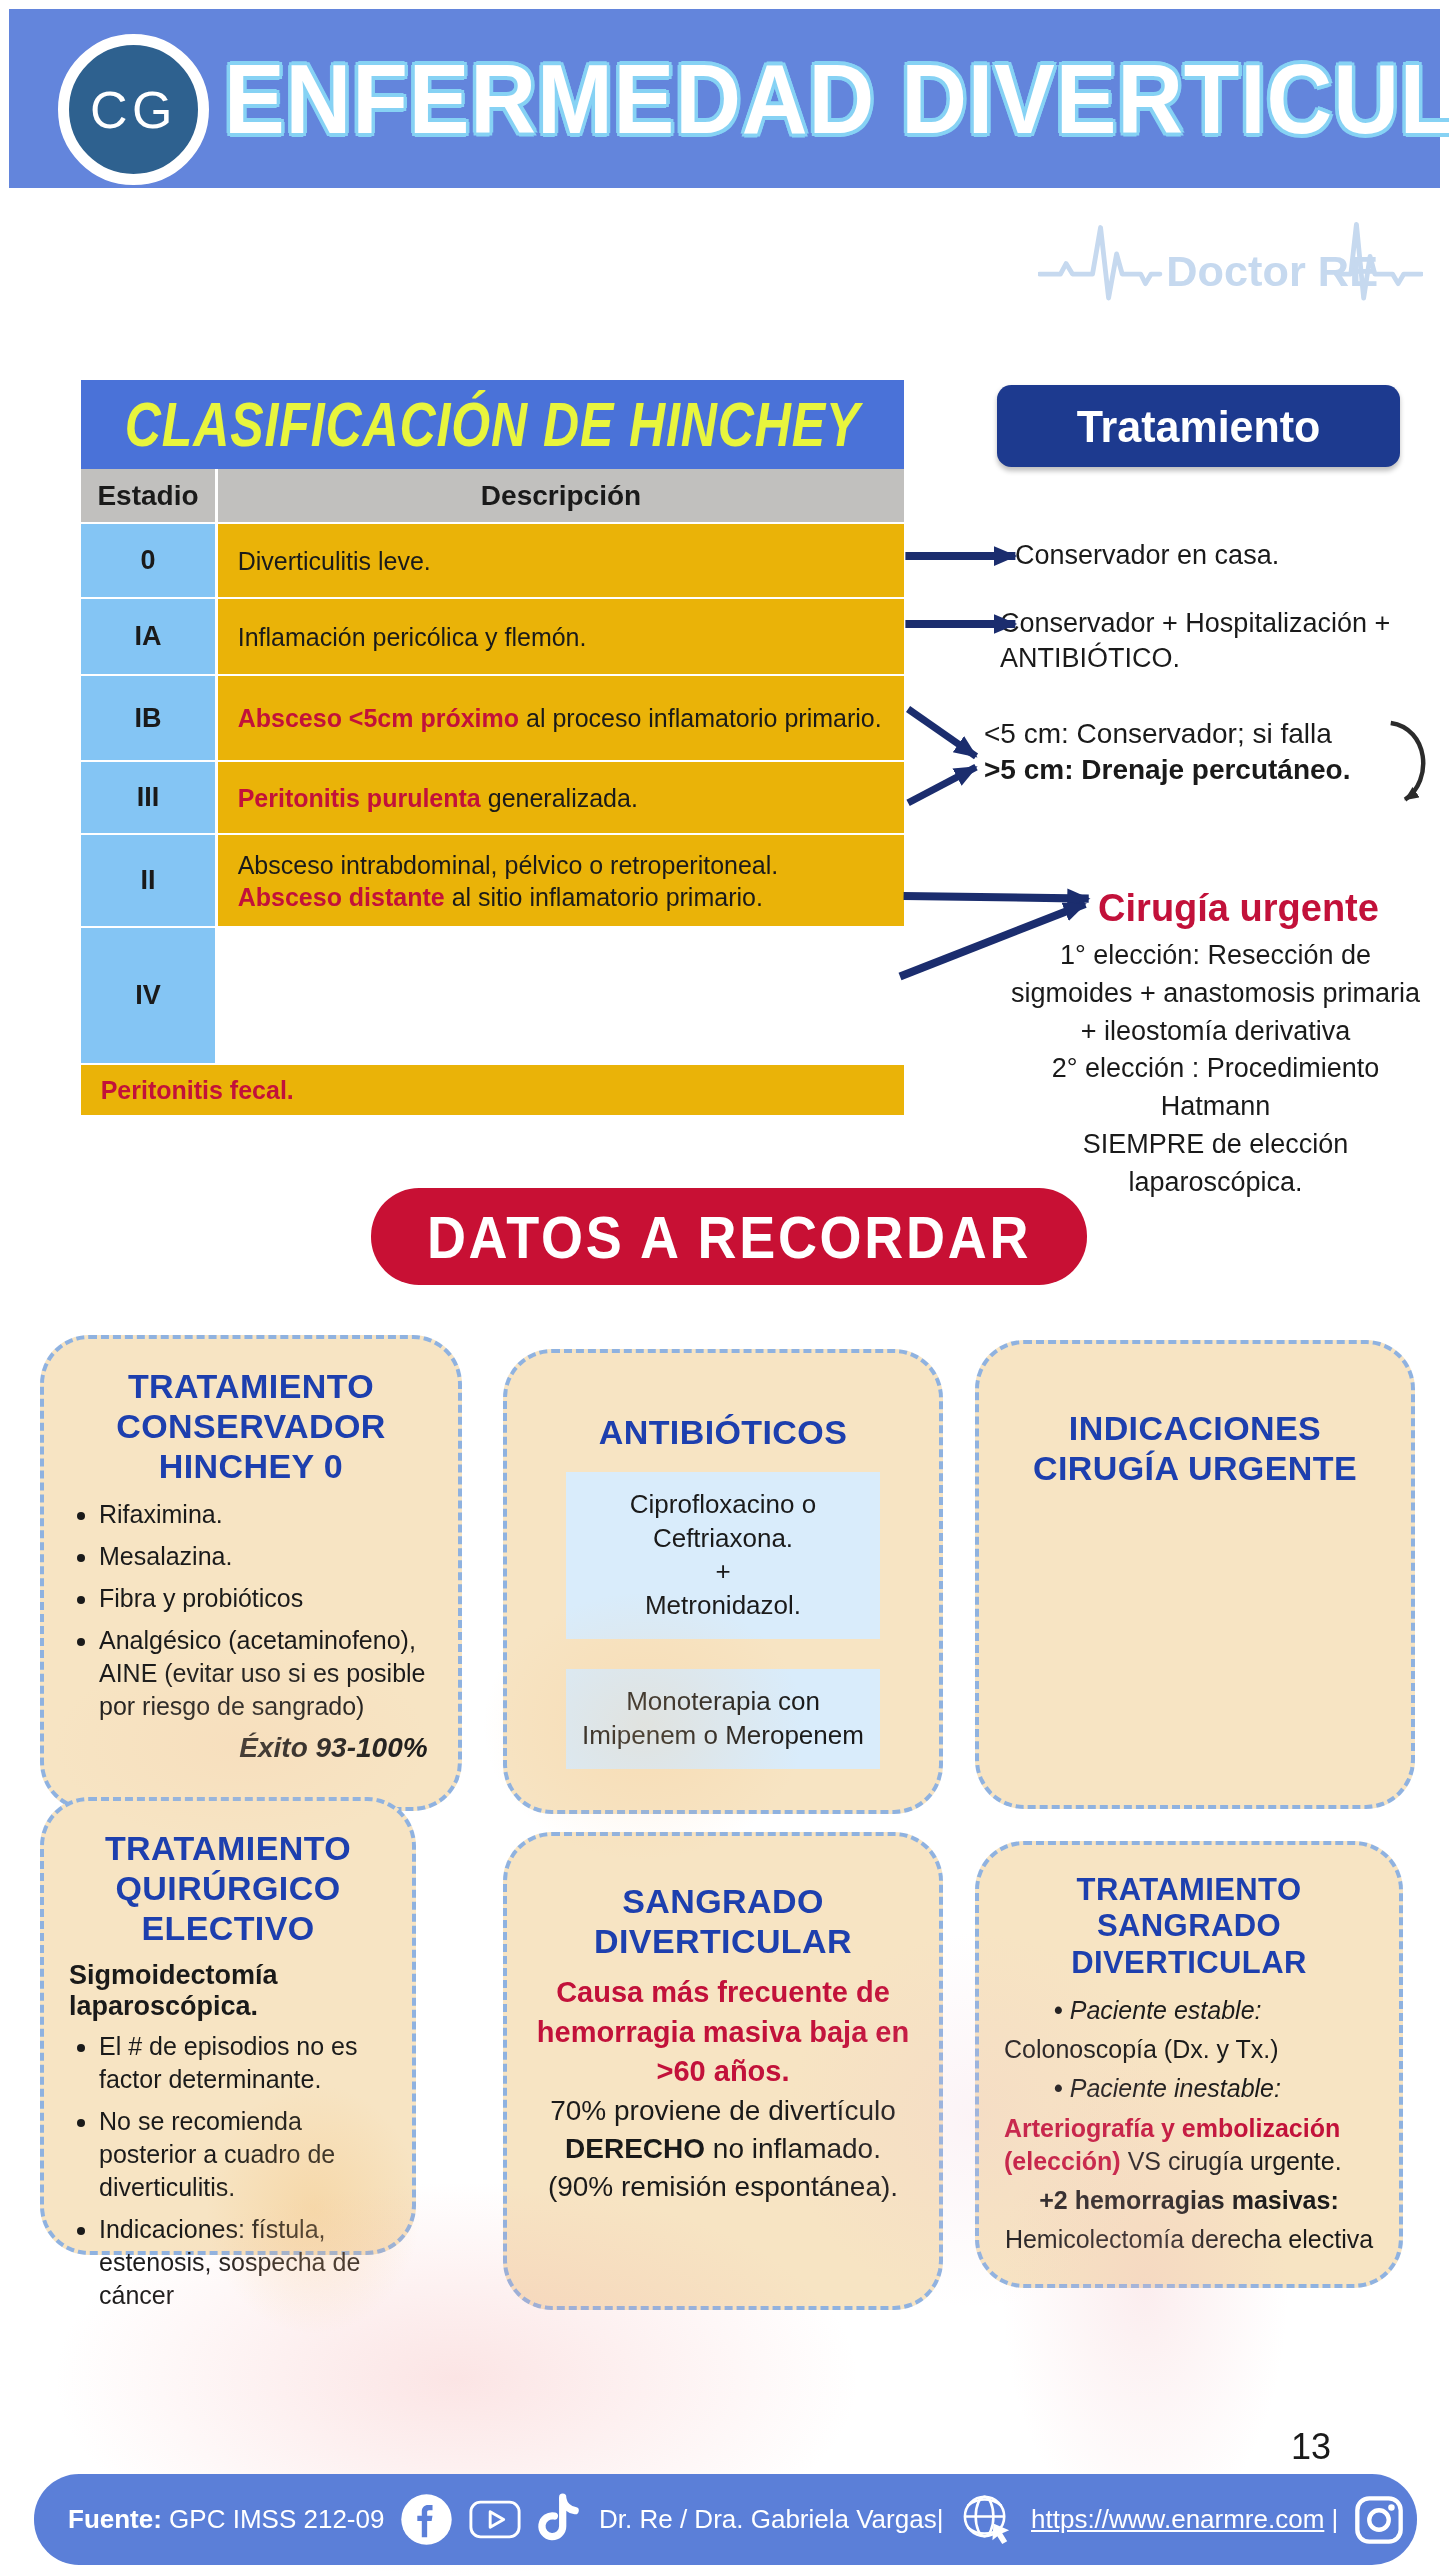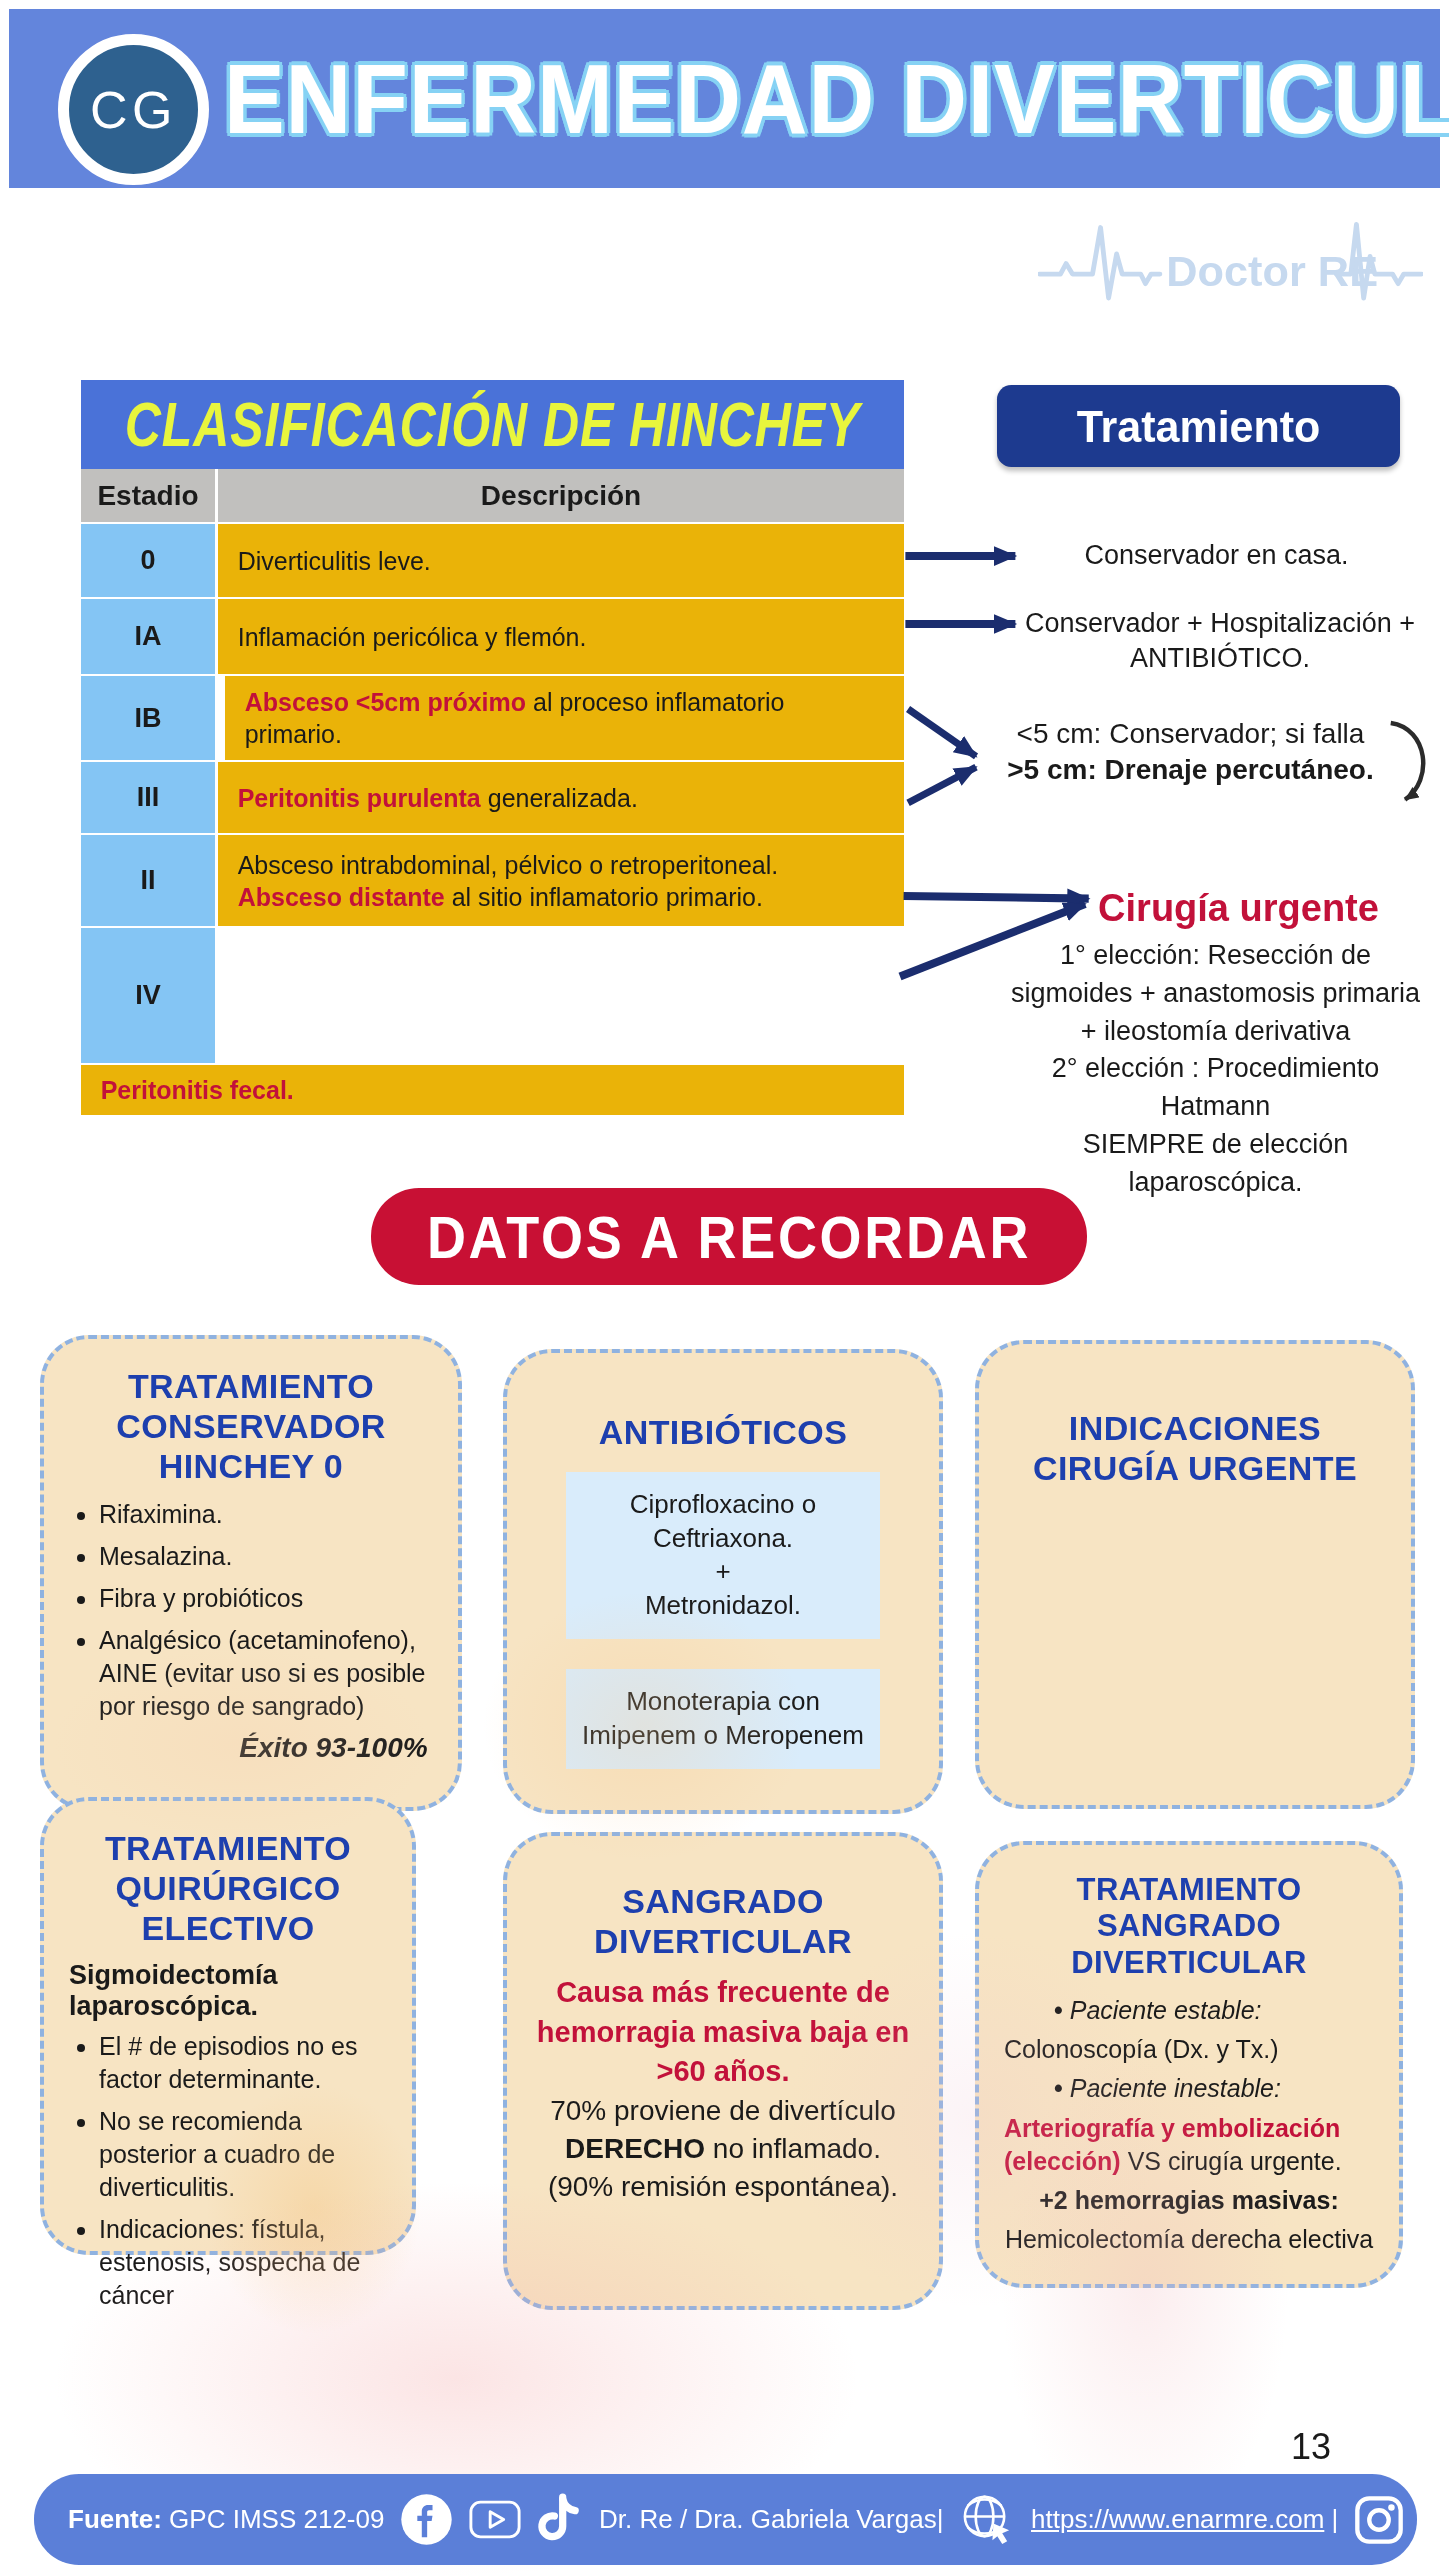--- a/index.html
+++ b/index.html
@@ -34,21 +34,21 @@
   .hstage{width:137px;flex:0 0 137px;background:#84c5f4;display:flex;align-items:center;justify-content:center;
           font-weight:bold;font-size:27px;border-right:3.6px solid #fff;border-bottom:2.7px solid #fff;box-sizing:border-box;}
   .hdesc{flex:1;background:#eab308;padding:9px 19.7px;font-size:25px;line-height:1.28;
          display:flex;align-items:center;border-bottom:2.7px solid #fff;box-sizing:border-box;}
   .hhead .hstage,.hhead .hdesc{background:#c1c0be;font-weight:bold;font-size:28px;justify-content:center;min-height:55px;padding:3.6px;}
   .rd{color:#c2113a;font-weight:bold;}
   
   .tx-box{position:absolute;left:997px;top:385px;width:403px;height:82px;background:#1d3a8f;border-radius:14.3px;
           display:flex;align-items:center;justify-content:center;z-index:3;box-shadow:0 3.6px 5.4px rgba(0,0,0,.25);}
   .tx-box span{color:#fff;font-size:43px;font-weight:bold;transform:scaleY(1.05);}
-  .tx-item{position:absolute;z-index:3;font-size:27px;line-height:1.3;text-align:center;}
+  .tx-item{position:absolute;z-index:3;font-size:27px;line-height:1.3;}
   #t-home{left:1015px;top:538px;width:403px;}
   #t-hosp{left:1000px;top:606px;width:440px;}
   #t-absc{left:984px;top:716px;width:413px;font-size:28px;}
   .urgent-title{position:absolute;left:1073px;top:887px;width:331px;z-index:3;text-align:center;
                 color:#c2113a;font-weight:bold;font-size:38px;}
   .urgent-detail{position:absolute;left:1000px;top:937px;width:431px;z-index:3;text-align:center;
                  font-size:27px;line-height:1.40;}
   .arrows-svg{position:absolute;left:890px;top:523px;width:215px;height:474px;z-index:3;}
   .curve-svg{position:absolute;left:1380px;top:714px;width:59px;height:100px;z-index:3;}
   
@@ -130,21 +130,21 @@
       <div class="hdesc">
           <span>Diverticulitis leve.</span>
         </div>
     </div>
     <div class="hrow" style="min-height:77px;">
       <div class="hstage">IA</div>
       <div class="hdesc">
           <span>Inflamación pericólica y flemón.</span>
         </div>
     </div>
-    <div class="hrow" style="min-height:86px;gap:7px;">
+    <div class="hrow" style="min-height:86px;">
       <div class="hstage">IB</div>
       <div class="hdesc">
           <span><span class="rd">Absceso &lt;5cm próximo</span> al proceso inflamatorio primario.</span>
         </div>
     </div>
     <div class="hrow" style="min-height:73px;">
       <div class="hstage">III</div>
       <div class="hdesc">
           <span><span class="rd">Peritonitis purulenta</span> generalizada.</span>
         </div>

